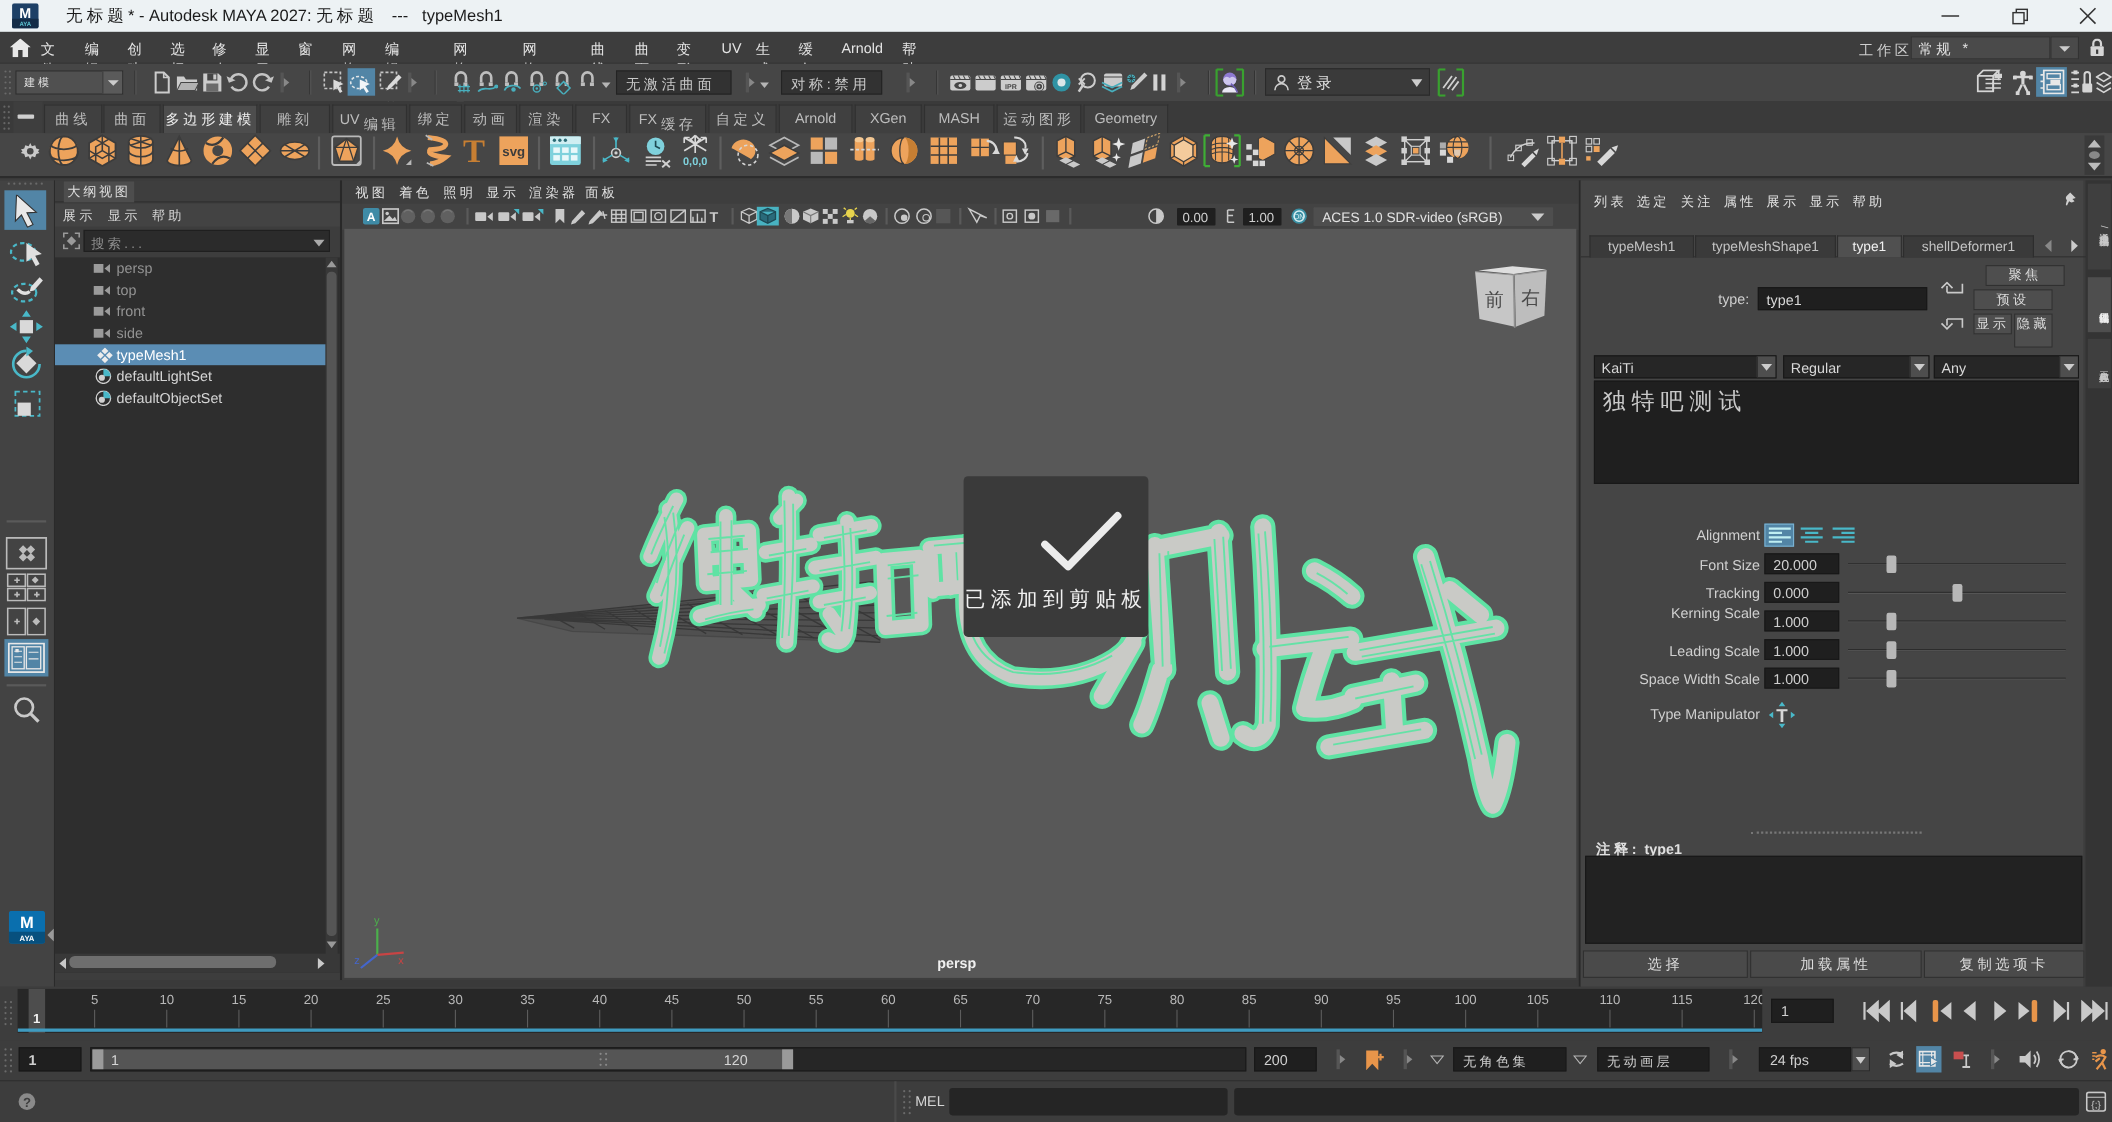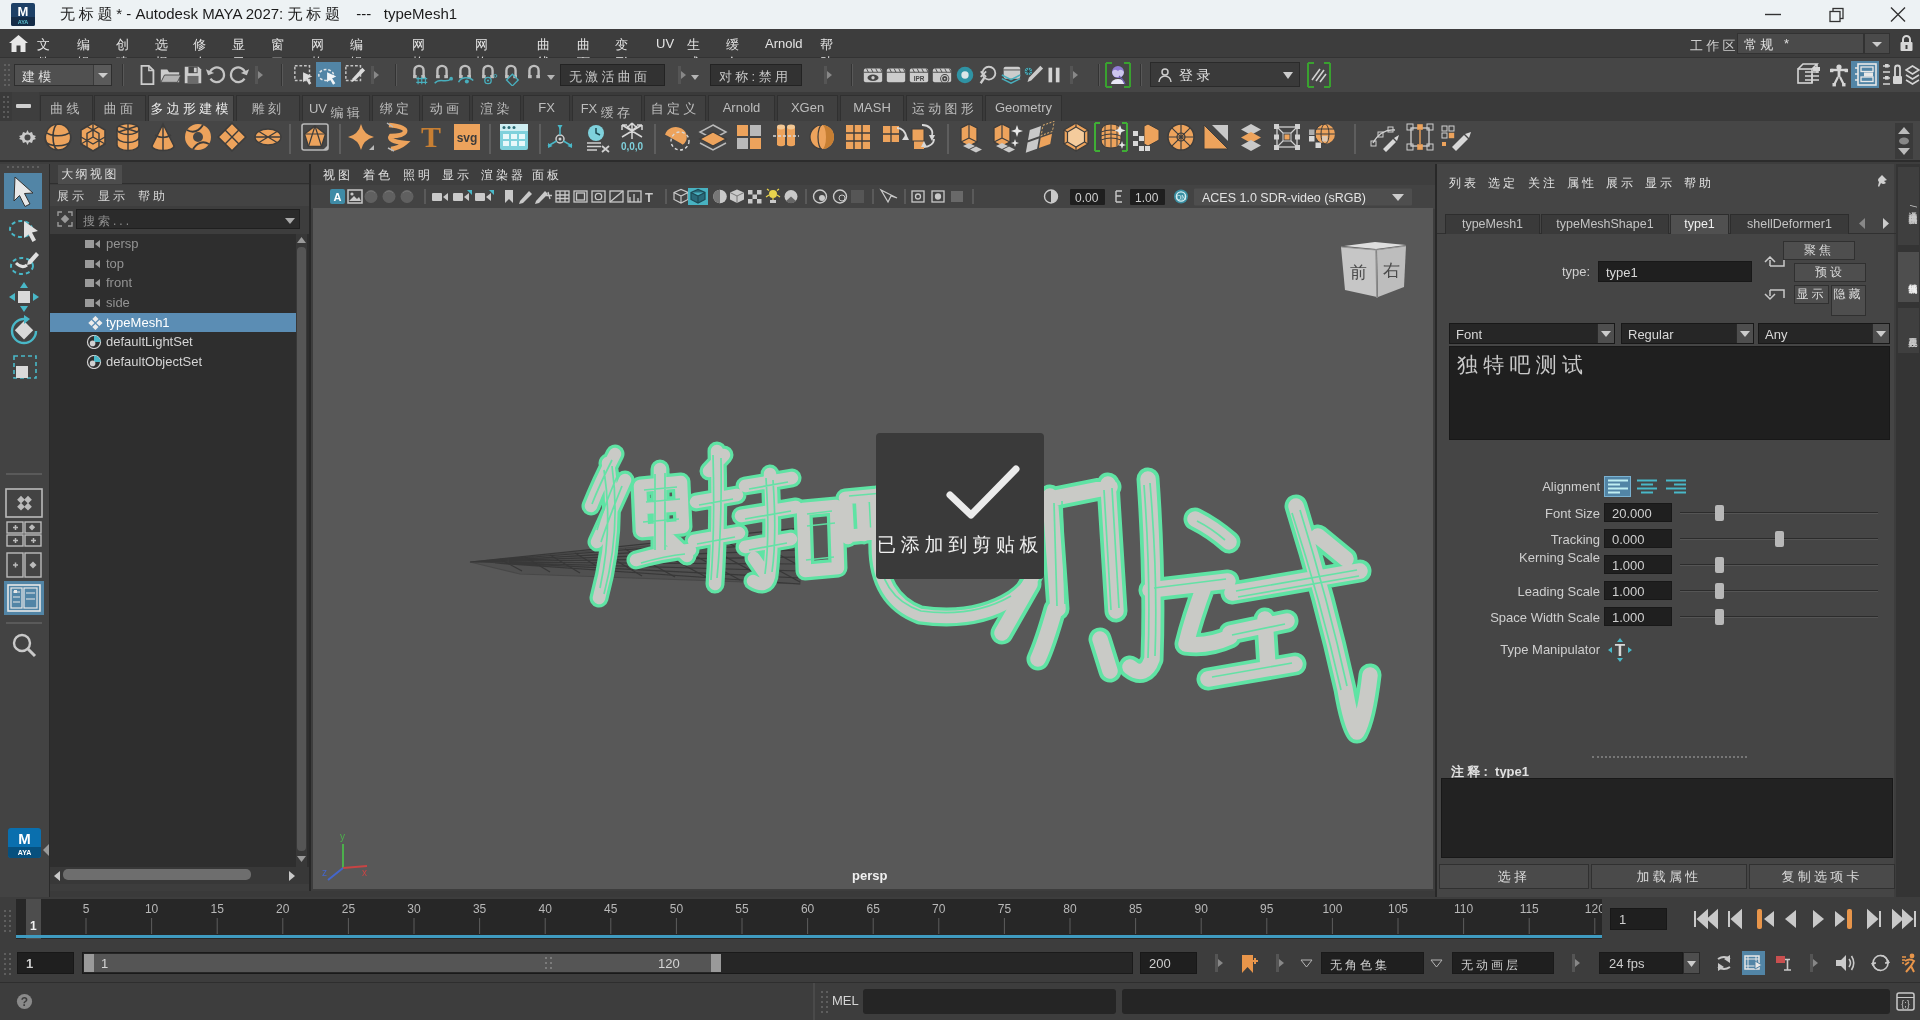--- a/index.html
+++ b/index.html
@@ -121,21 +121,21 @@
         <circle cx="6" cy="7" r="1"></circle>
         <circle cx="2" cy="12" r="1"></circle>
         <circle cx="6" cy="12" r="1"></circle>
         <circle cx="2" cy="17" r="1"></circle>
         <circle cx="6" cy="17" r="1"></circle>
         <circle cx="2" cy="22" r="1"></circle>
         <circle cx="6" cy="22" r="1"></circle>
       </g>
     </svg>
   <div class="abs" style="left:14px;top:6px;width:98px;height:22px;background:#505050;border:1px solid #2e2e2e">
-    <span class="cjk" style="position:absolute;left:7px;top:3px;font-size:13px;color:#e2e2e2">建模</span>
+    <span class="cjk" style="position:absolute;left:7px;top:3px;font-size:10px;color:#e2e2e2">建模</span>
     <div style="position:absolute;right:0;top:0;width:18px;height:20px;background:#5a5a5a;border-left:1px solid #3a3a3a">
       <svg width="18" height="20">
           <path d="M4 8 L14 8 L9 13 Z" fill="#ccc"></path>
         </svg>
     </div>
   </div>
   <div class="tsep" style="left:122px"></div>
   <svg class="abs ticon" style="left:136px" viewBox="0 0 24 24">
       <path d="M6 2 L14 2 L19 7 L19 22 L6 22 Z" fill="none" stroke="#d8d8d8" stroke-width="2"></path>
       <path d="M14 2 L14 7 L19 7" fill="none" stroke="#d8d8d8" stroke-width="1.6"></path>
@@ -1072,26 +1072,26 @@
     <div class="abs" style="left:125px;top:100px;font-size:13px;color:#cfcfcf">type:</div>
     <div class="abs fld" style="left:161px;top:97px;width:154px;height:21px;border:1px solid #181818">
         <span style="position:absolute;left:7px;top:3px;font-size:13px;color:#d8d8d8">type1</span>
       </div>
     <svg class="abs" style="left:327px;top:92px" width="26" height="50" viewBox="0 0 26 50">
         <g fill="none" stroke="#c9c9c9" stroke-width="1.5">
           <path d="M6 10 L20 10 L20 2 M6 10 L6 4 M1 6 L6 1 L11 6"></path>
           <path d="M6 34 L20 34 L20 42 M6 34 L6 40 M1 38 L6 43 L11 38"></path>
         </g>
       </svg>
-    <div class="abs btn aebtn" style="left:346px;top:77px;width:72px;height:19px"><span class="cjk">聚焦</span></div>
+    <div class="abs btn aebtn" style="left:368px;top:77px;width:72px;height:19px"><span class="cjk">聚焦</span></div>
     <div class="abs btn aebtn" style="left:357px;top:99px;width:72px;height:19px"><span class="cjk">预设</span></div>
     <div class="abs btn aebtn" style="left:357px;top:121px;width:35px;height:19px"><span class="cjk">显示</span></div>
     <div class="abs btn aebtn" style="left:394px;top:121px;width:35px;height:31px"><span class="cjk">隐藏</span></div>
     <div class="abs combo" style="left:12px;top:159px;width:166px;height:21px">
-        <span style="position:absolute;left:6px;top:3px">Font</span>
+        <span style="position:absolute;left:6px;top:3px">KaiTi</span>
         <div class="cbtn"><svg width="16" height="19">
             <path d="M3 7 L13 7 L8 13 Z" fill="#ccc"></path>
           </svg></div>
       </div>
     <div class="abs combo" style="left:184px;top:159px;width:133px;height:21px">
         <span style="position:absolute;left:6px;top:3px">Regular</span>
         <div class="cbtn"><svg width="16" height="19">
             <path d="M3 7 L13 7 L8 13 Z" fill="#ccc"></path>
           </svg></div>
       </div>

